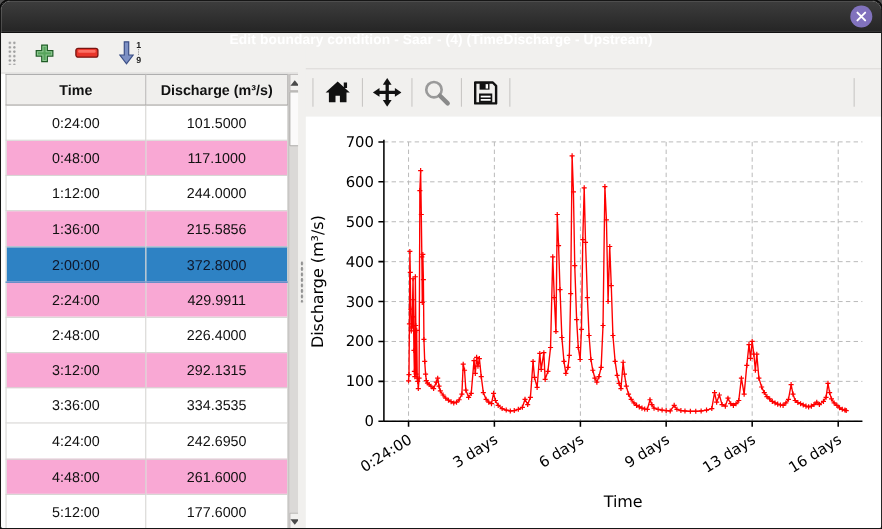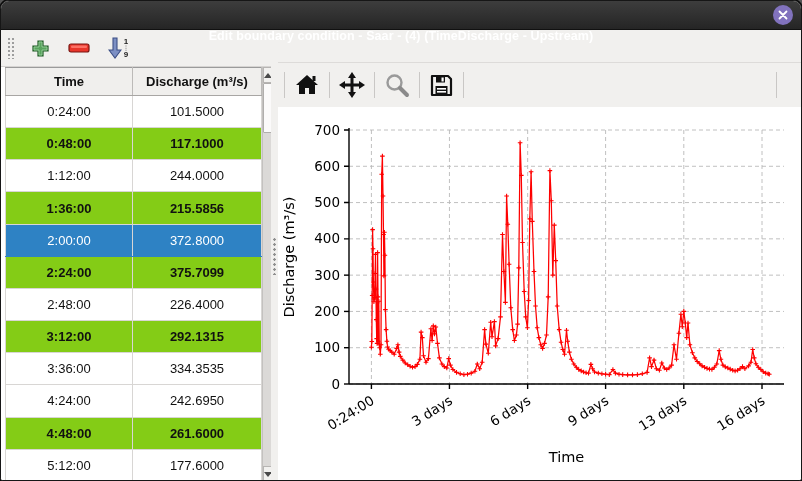--- a/index.html
+++ b/index.html
@@ -39,22 +39,22 @@
   th{
     height:25px;background:#f0efed;font-size:13px;font-weight:bold;color:#111;
     border-top:1px solid #9b9b9b;border-bottom:1px solid #a8a6a4;border-right:1px solid #bcbab8;
     border-left:1px solid #bcbab8;
   }
   td{
     height:29px;font-size:13px;color:#111;text-align:center;
     border-bottom:1px solid #d8d6d4;border-right:1px solid #d8d6d4;border-left:1px solid #d8d6d4;
     background:#fff;
   }
-  tr.alt td{background:#84cc16;font-weight:bold;}
-  tr.sel td{background:#2e82c4;color:#ffffff;border-bottom-color:#2e82c4;}
+  tr.alt td{background:#f9a8d4;}
+  tr.sel td{background:#2e82c4;color:#0f172a;border-bottom-color:#2e82c4;}
   
   .vscroll{width:15px;display:flex;flex-direction:column;background:#dbd9d7;border-left:1px solid #c3c1bf;}
   .scroll-btn{height:16px;background:#f2f1ef;border:1px solid #b7b5b3;display:flex;align-items:center;justify-content:center;box-sizing:border-box;}
   .tri-up{width:0;height:0;border-left:4px solid transparent;border-right:4px solid transparent;border-bottom:5px solid #4a4a4a;}
   .tri-down{width:0;height:0;border-left:4px solid transparent;border-right:4px solid transparent;border-top:5px solid #4a4a4a;}
   .scroll-track{flex:1;position:relative;}
   .scroll-thumb{position:absolute;top:0;left:0;right:0;height:50px;background:#fbfafa;border:1px solid #b0aeac;box-sizing:border-box;border-radius:1px;}
   .spacer{flex:1;}
   
   .strip{height:34px;border-bottom:1px solid #dddbd9;}
@@ -132,21 +132,21 @@
               <tr class="alt">
                 <td>1:36:00</td>
                 <td>215.5856</td>
               </tr>
               <tr class="sel">
                 <td>2:00:00</td>
                 <td>372.8000</td>
               </tr>
               <tr class="alt">
                 <td>2:24:00</td>
-                <td>375.7099</td>
+                <td>429.9911</td>
               </tr>
               <tr>
                 <td>2:48:00</td>
                 <td>226.4000</td>
               </tr>
               <tr class="alt">
                 <td>3:12:00</td>
                 <td>292.1315</td>
               </tr>
               <tr>

